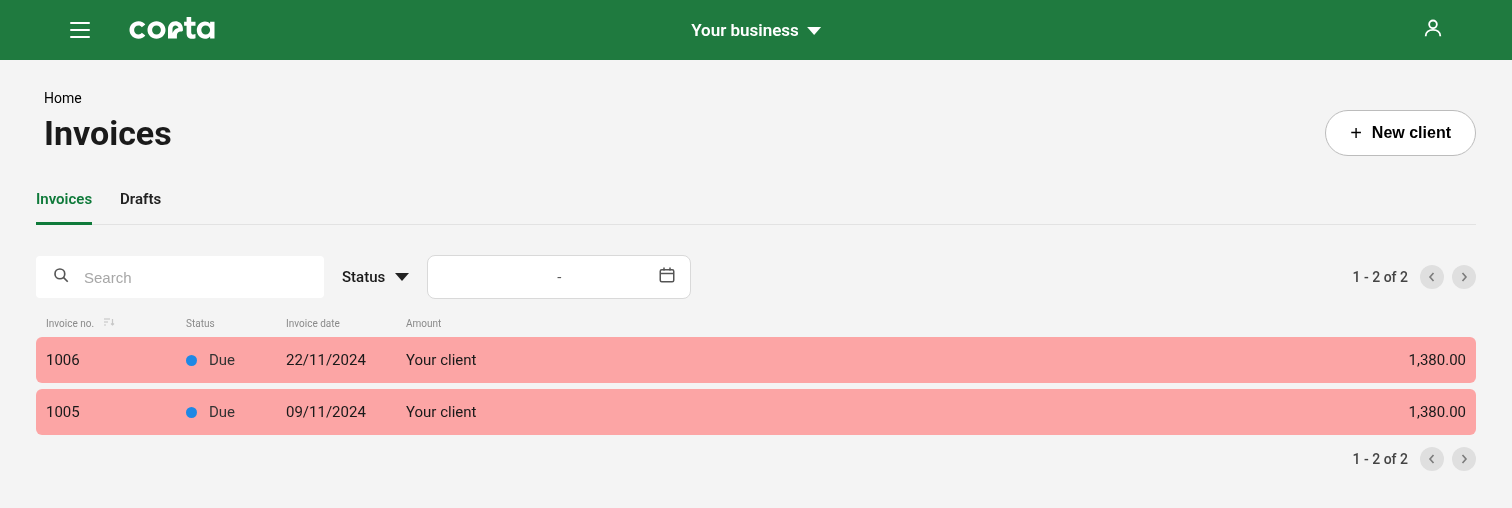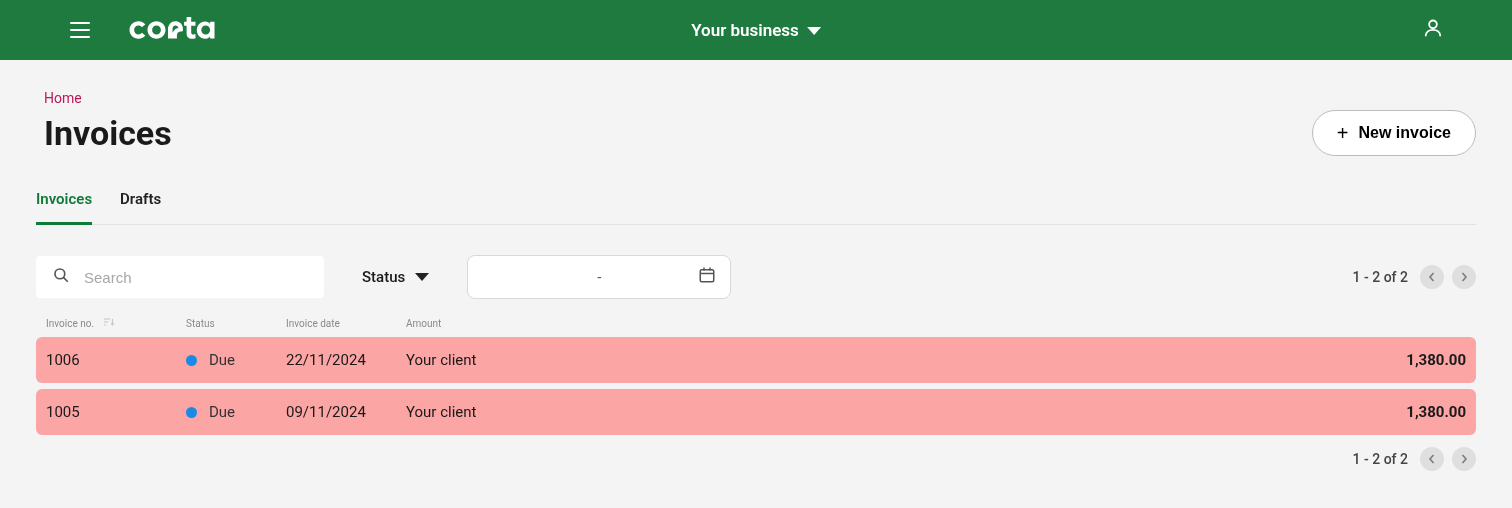--- a/index.html
+++ b/index.html
@@ -19,54 +19,54 @@
   .hamburger{width:20px;height:16px;margin-left:70px;display:flex;flex-direction:column;justify-content:space-between;cursor:pointer;}
   .hamburger span{height:2px;background:#fff;border-radius:1px;display:block;}
   .logo{margin-left:38px;font-size:26px;font-weight:700;letter-spacing:-0.5px;display:flex;align-items:center;color:#fff;}
   .logo svg{display:block;}
   .biz-switch{position:absolute;left:50%;transform:translateX(-50%);display:flex;align-items:center;gap:8px;font-size:17px;font-weight:600;cursor:pointer;}
   .biz-switch .caret{width:0;height:0;border-left:7px solid transparent;border-right:7px solid transparent;border-top:8px solid #fff;margin-top:2px;}
   .user-icon{position:absolute;right:68px;cursor:pointer;}
   
   
   .page{padding:28px 36px 40px 36px;}
-  .breadcrumb{font-size:14px;color:#be185d;margin-left:8px;margin-bottom:4px;cursor:pointer;display:inline-block;}
+  .breadcrumb{font-size:14px;color:#000000;margin-left:8px;margin-bottom:4px;cursor:pointer;display:inline-block;}
   .title-row{display:flex;align-items:center;justify-content:space-between;margin-bottom:34px;}
   h1{font-size:34px;font-weight:700;margin:0 0 0 8px;}
   .new-btn{display:flex;align-items:center;gap:10px;border:1px solid #bcbcbc;background:#fff;border-radius:24px;padding:12px 24px;font-size:16px;font-weight:600;cursor:pointer;}
   .new-btn .plus{font-size:20px;line-height:1;font-weight:400;}
   
   
   .tabs{display:flex;gap:28px;border-bottom:1px solid #e2e2e2;margin-bottom:30px;}
   .tab{padding:0 0 14px 0;font-size:15px;font-weight:600;color:#222;cursor:pointer;border-bottom:3px solid transparent;margin-bottom:-1px;}
   .tab.active{color:#0f7a3a;border-bottom-color:#0f7a3a;}
   
   
-  .filter-row{display:flex;align-items:center;gap:28px;margin-bottom:18px;}
+  .filter-row{display:flex;align-items:center;gap:8px;margin-bottom:18px;}
   .search-wrap{display:flex;align-items:center;gap:12px;background:#fff;border-radius:4px;padding:10px 16px;width:288px;}
   .search-wrap input{border:none;outline:none;font-size:15px;background:transparent;flex:1;color:#333;}
   .search-wrap input::placeholder{color:#a7a7a7;}
   .status-filter{display:flex;align-items:center;gap:10px;font-size:15px;font-weight:500;cursor:pointer;padding:0 10px;}
   .status-filter .caret{width:0;height:0;border-left:7px solid transparent;border-right:7px solid transparent;border-top:8px solid #222;}
   .date-filter{display:flex;align-items:center;justify-content:center;border:1px solid var(--border);background:#fff;border-radius:8px;width:264px;height:44px;font-size:15px;color:#555;cursor:pointer;position:relative;}
   .date-filter .cal{position:absolute;right:14px;}
   .pager{margin-left:auto;display:flex;align-items:center;gap:8px;}
   .pager-text{font-size:14px;color:#444;font-weight:500;margin-right:4px;}
   .pgbtn{width:24px;height:24px;border-radius:50%;background:#dcdcdc;display:flex;align-items:center;justify-content:center;cursor:pointer;}
   .pgbtn svg{display:block;}
   .pgbtn.disabled{opacity:0.85;cursor:default;}
   
   
   .thead{display:grid;grid-template-columns:140px 100px 120px 1fr 140px;font-size:10px;color:var(--muted);padding:0 10px 8px 10px;align-items:center;}
   .thead .amount{text-align:left;}
   .thead .sort{margin-left:6px;opacity:0.6;}
   .row{display:grid;grid-template-columns:140px 100px 120px 1fr 140px;background:#fca5a5;border-radius:6px;padding:14px 10px;margin-bottom:6px;font-size:15px;align-items:center;cursor:pointer;}
   .row .status-cell{display:flex;align-items:center;gap:12px;color:#333;}
   .dot{width:11px;height:11px;border-radius:50%;background:var(--status-blue);}
-  .row .amount{text-align:right;font-weight:700;}
+  .row .amount{text-align:right;font-weight:400;}
   
   .pager-bottom{display:flex;justify-content:flex-end;margin-top:12px;}
 </style>
 </head>
 <body>
 
 <div class="topnav">
   <div class="hamburger">
     <span></span>
       <span></span>
@@ -98,21 +98,21 @@
   </div>
 </div>
 
 <div class="page">
   <span class="breadcrumb">Home</span>
   
   <div class="title-row">
     <h1>Invoices</h1>
     <button class="new-btn">
       <span class="plus">+</span>
-      <span>New invoice</span>
+      <span>New client</span>
     </button>
   </div>
 
   <div class="tabs">
     <div class="tab active">Invoices</div>
     <div class="tab">Drafts</div>
   </div>
 
   <div class="filter-row">
     <div class="search-wrap">

